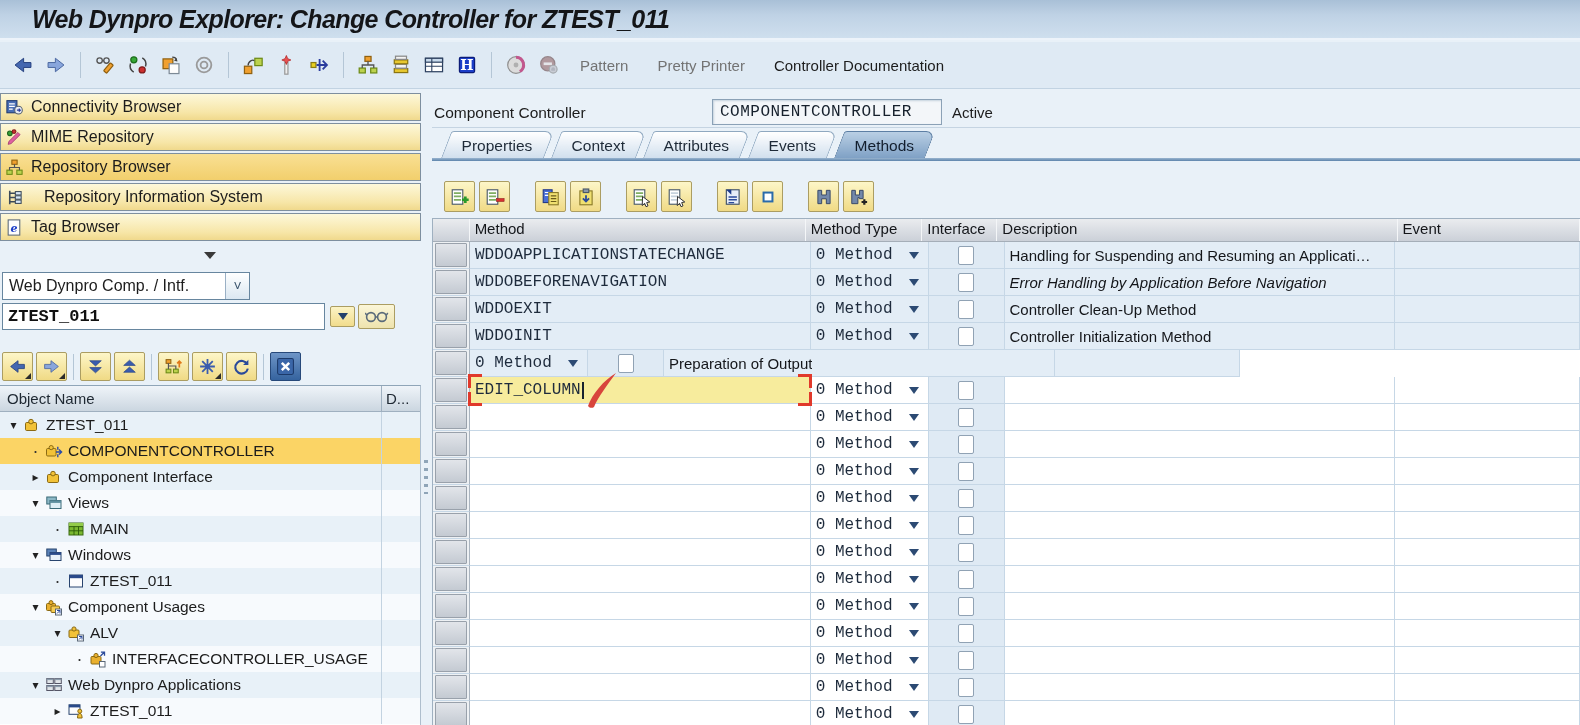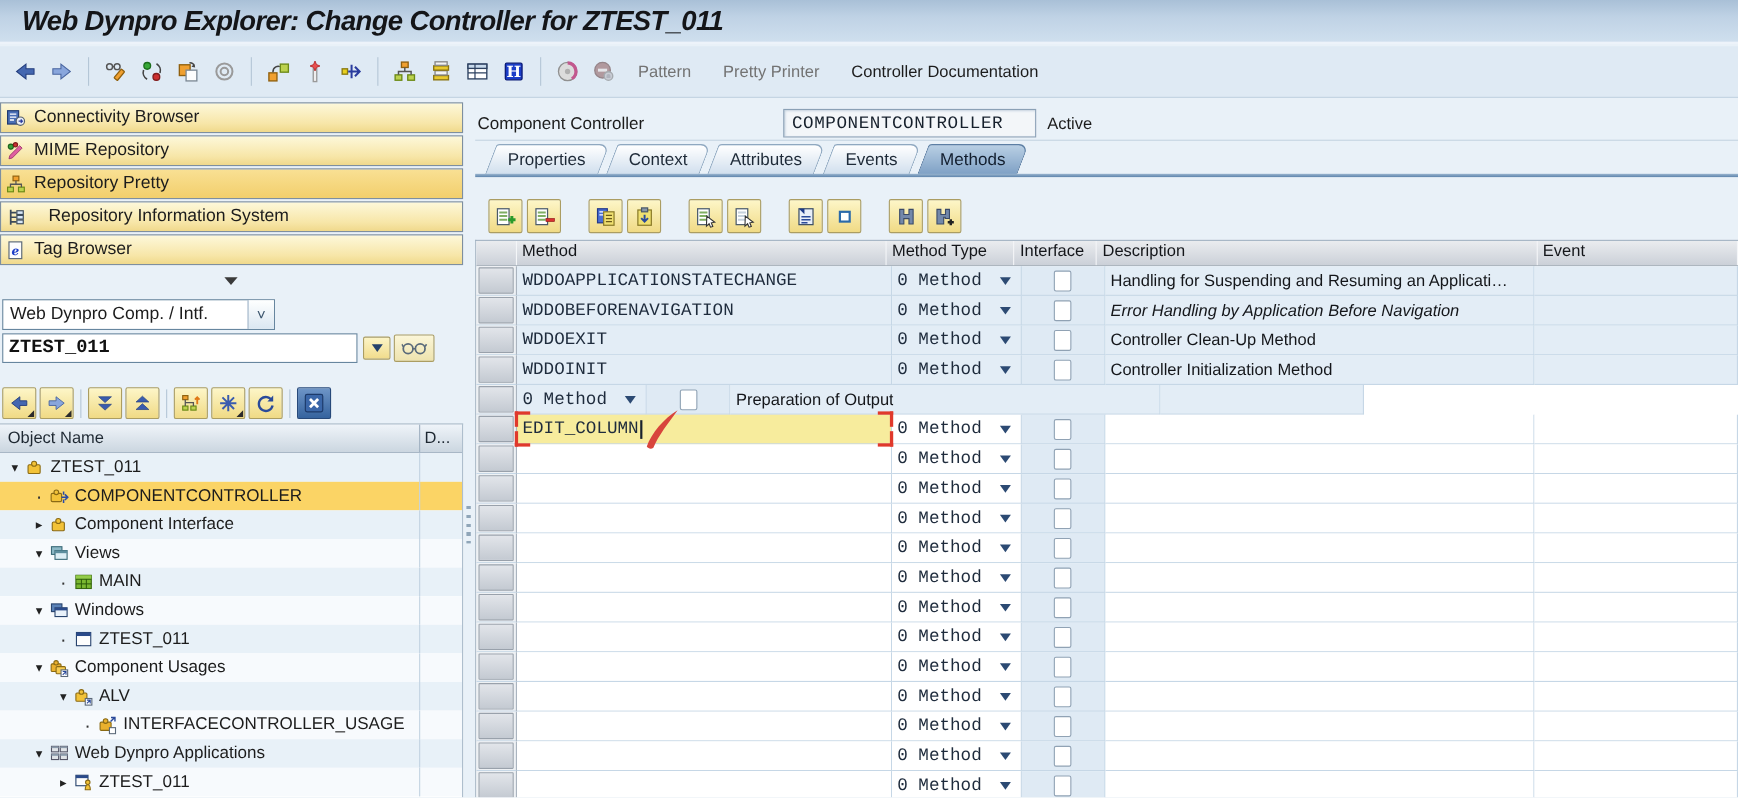--- a/index.html
+++ b/index.html
@@ -2,21 +2,21 @@
 <html><head>
 <meta charset="utf-8">
 <style>
   html,body{margin:0;padding:0;background:#e9f1f8;}
   .screen{position:relative;width:1580px;height:725px;overflow:hidden;background:#e9f1f8;
           font-family:"Liberation Sans",sans-serif;font-size:15px;color:#1c1c1c;}
 
   
   .titlebar{position:absolute;left:0;top:0;width:100%;height:40px;box-sizing:border-box;
     background:linear-gradient(180deg,#a9c0d7 0%,#bfd2e5 40%,#cfdfee 100%);
-    border-bottom:2px solid #edf3fa;display:flex;align-items:center;padding-left:20px;}
+    border-bottom:2px solid #edf3fa;display:flex;align-items:center;padding-left:32px;}
   .titlebar .ttl{font-style:italic;font-weight:bold;font-size:25px;color:#141518;letter-spacing:-0.6px;}
 
   
   .toolbar{position:absolute;left:0;top:42px;width:100%;height:47px;box-sizing:border-box;
     background:#dfeaf4;border-bottom:1px solid #c2d3e2;display:flex;align-items:center;gap:7px;padding:0 10px;}
   .tb-icon{width:26px;height:26px;display:flex;align-items:center;justify-content:center;}
   .tb-icon svg{width:22px;height:22px;}
   .tb-icon.dis{opacity:.55;filter:grayscale(.6);}
   .tb-sep{width:1px;height:26px;background:#b4c6d6;margin:0 4px;}
   .tb-text{margin:0 11px;color:#1c1c1c;white-space:nowrap;cursor:default;}
@@ -276,21 +276,21 @@
       </div>
       <div class="acc selected" style="top: 153px;">
         <span class="acc-ic">
           <svg width="19" height="19" viewBox="0 0 18 18">
             <rect x="6.5" y="2" width="5" height="4" fill="#f0a030" stroke="#90600e"></rect>
             <rect x="1.8" y="11.5" width="5" height="4" fill="#bcd24e" stroke="#6c8a16"></rect>
             <rect x="11.2" y="11.5" width="5" height="4" fill="#bcd24e" stroke="#6c8a16"></rect>
             <path d="M9 6 v3 M4.3 11.5 V9 h9.4 v2.5" fill="none" stroke="#555" stroke-width="1.1"></path>
           </svg>
         </span>
-        <span class="acc-lb">Repository Pretty</span>
+        <span class="acc-lb">Repository Browser</span>
       </div>
       <div class="acc" style="top: 183px; gap: 20px;">
         <span class="acc-ic">
           <svg width="19" height="19" viewBox="0 0 18 18">
             <path d="M4.5 2.5 v13 M4.5 5 h5 M4.5 9 h5 M4.5 13 h5" stroke="#3c4a5a" stroke-width="1.5" fill="none"></path>
             <rect x="9.8" y="3.4" width="5.5" height="3.2" fill="#d8e8f8" stroke="#3c4a5a"></rect>
             <rect x="9.8" y="7.4" width="5.5" height="3.2" fill="#d8e8f8" stroke="#3c4a5a"></rect>
             <rect x="9.8" y="11.4" width="5.5" height="3.2" fill="#d8e8f8" stroke="#3c4a5a"></rect>
           </svg>
         </span>

